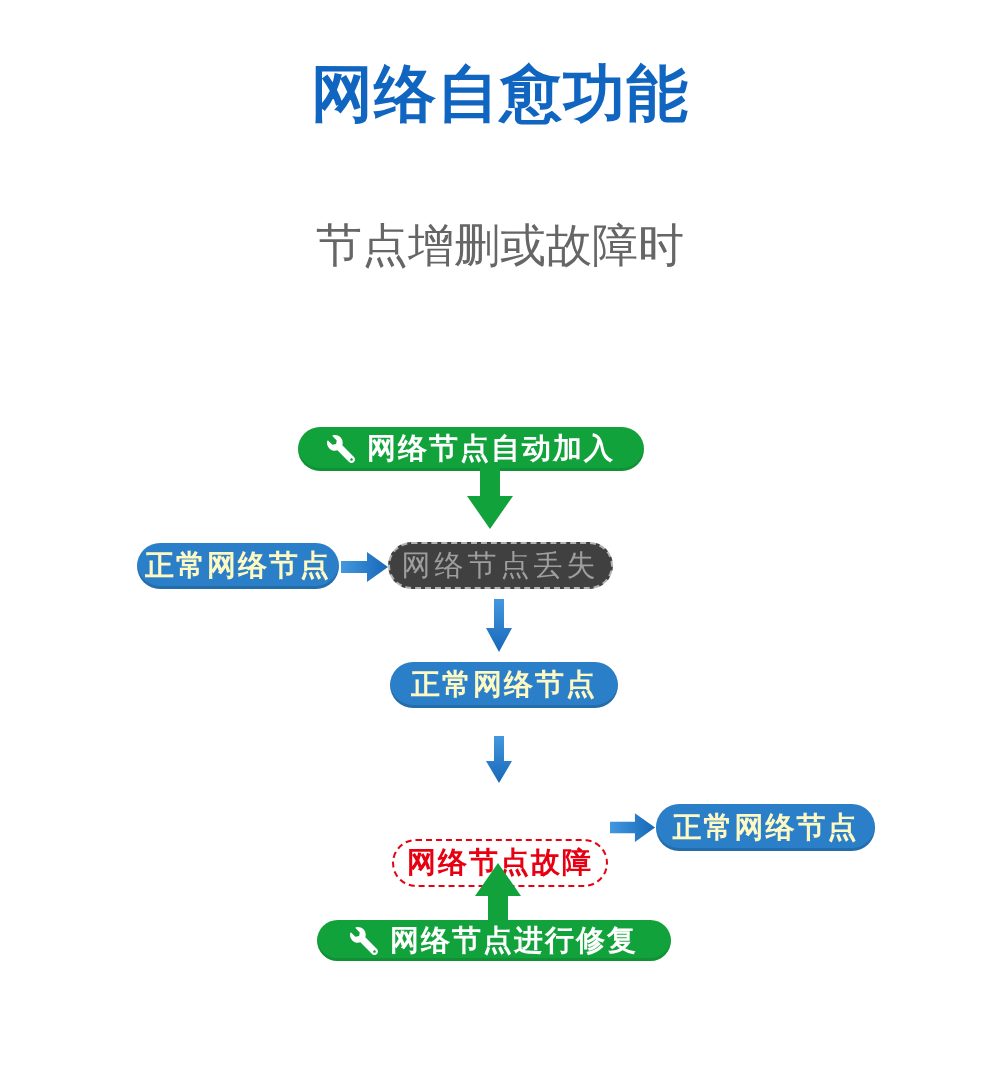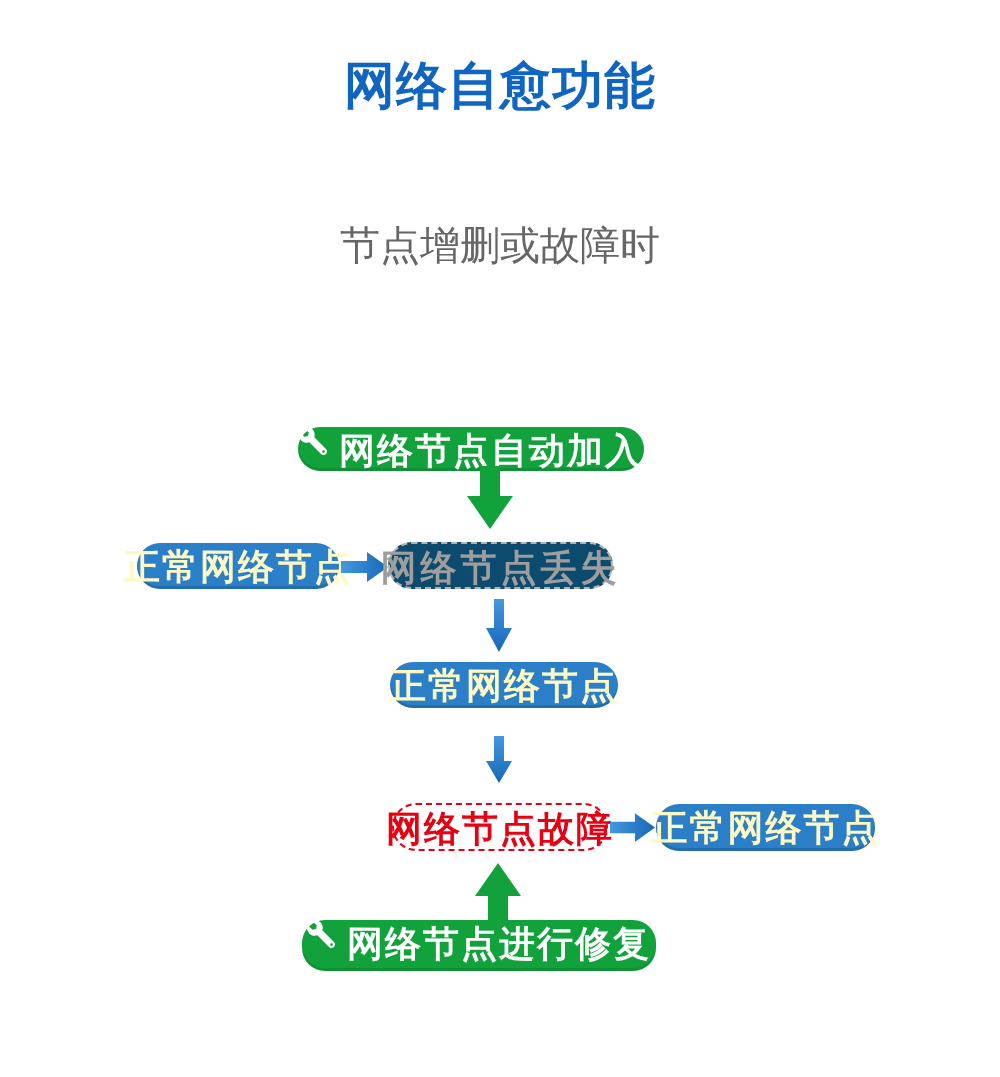--- a/index.html
+++ b/index.html
@@ -24,73 +24,74 @@
     width: 1000px;
     height: 1077px;
     background: #ffffff;
     overflow: hidden;
   }
   .title {
     position: absolute;
     left: 0; top: 52px;
     width: 100%;
     text-align: center;
-    font-size: 51px;
+    font-size: 62px;
     font-weight: 800;
     letter-spacing: 1px;
     color: var(--title-blue, #1065C1);
   }
   .subtitle {
     position: absolute;
     left: 0; top: 221px;
     width: 100%;
     text-align: center;
-    font-size: 40px;
+    font-size: 46px;
     line-height: 49px;
     font-weight: 500;
     color: var(--subtitle-gray, #666666);
   }
   .pill {
     position: absolute;
     display: flex;
-    align-items: flex-start;
+    align-items: center;
     justify-content: center;
     gap: 12px;
     white-space: nowrap;
-    font-size: 36px;
+    font-size: 29px;
     font-weight: 600;
     letter-spacing: 2px;
   }
   .pill-green {
     background: var(--green, #12A23C);
     color: #ffffff;
     border-radius: 23px;
     box-shadow: inset 0 -3px 0 rgba(0,0,0,0.10);
   }
   .pill-blue {
     background: var(--node-blue, #2B7FC8);
     color: #fef9c3;
     border-radius: 23px;
     box-shadow: inset 0 -3px 0 rgba(0,0,0,0.14);
   }
   .pill-dashed-gray {
-    background: #0c4a6e;
+    background: #404040;
     color: var(--lost-text-gray, #9E9E9E);
     border: 2px dashed var(--lost-border-gray, #B3B3B3);
     border-radius: 25px;
-    font-weight: 700;
+    font-weight: 400;
     letter-spacing: 4px;
   }
   .pill-dashed-red {
     background: #ffffff;
     color: var(--fault-red, #E60012);
     border: 2px dashed var(--fault-red, #E60012);
     border-radius: 25px;
     font-weight: 600;
     letter-spacing: 2px;
+    margin-top: 36px;
   }
   .arrow { position: absolute; display: block; }
   .green-fill { fill: var(--green, #12A23C); }
   .grad-stop-a { stop-color: var(--arrow-blue-light, #4398DE); }
   .grad-stop-b { stop-color: var(--arrow-blue-dark, #1767B8); }
   .wrench { display: inline-flex; width: 28px; height: 28px; flex: 0 0 auto; }
   .wrench svg { width: 100%; height: 100%; }
 
   
   #pill-join   { left: 298px; top: 427px; width: 346px; height: 44px; }
@@ -98,21 +99,21 @@
   #pill-norm1  { left: 137px; top: 543px; width: 202px; height: 46px; }
   #arr-right1  { left: 341px; top: 549px; width: 48px;  height: 36px; }
   #pill-lost   { left: 388px; top: 542px; width: 225px; height: 47px; }
   #arr-down1   { left: 484px; top: 599px; width: 30px;  height: 54px; }
   #pill-norm2  { left: 390px; top: 662px; width: 228px; height: 46px; }
   #arr-down2   { left: 484px; top: 736px; width: 30px;  height: 48px; }
   #pill-fault  { left: 392px; top: 803px; width: 216px; height: 48px; }
   #arr-right2  { left: 610px; top: 810px; width: 46px;  height: 35px; }
   #pill-norm3  { left: 656px; top: 804px; width: 219px; height: 47px; }
   #arr-repair  { left: 471px; top: 863px; width: 54px;  height: 62px; }
-  #pill-repair { left: 302px; top: 920px; width: 354px; height: 51px; }
+  #pill-repair { left: 317px; top: 920px; width: 354px; height: 41px; }
 </style>
 </head>
 <body>
 
 <div class="canvas">
 
   <h1 class="title">网络自愈功能</h1>
 
   <div class="subtitle">
     <div>节点增删或故障时</div>

